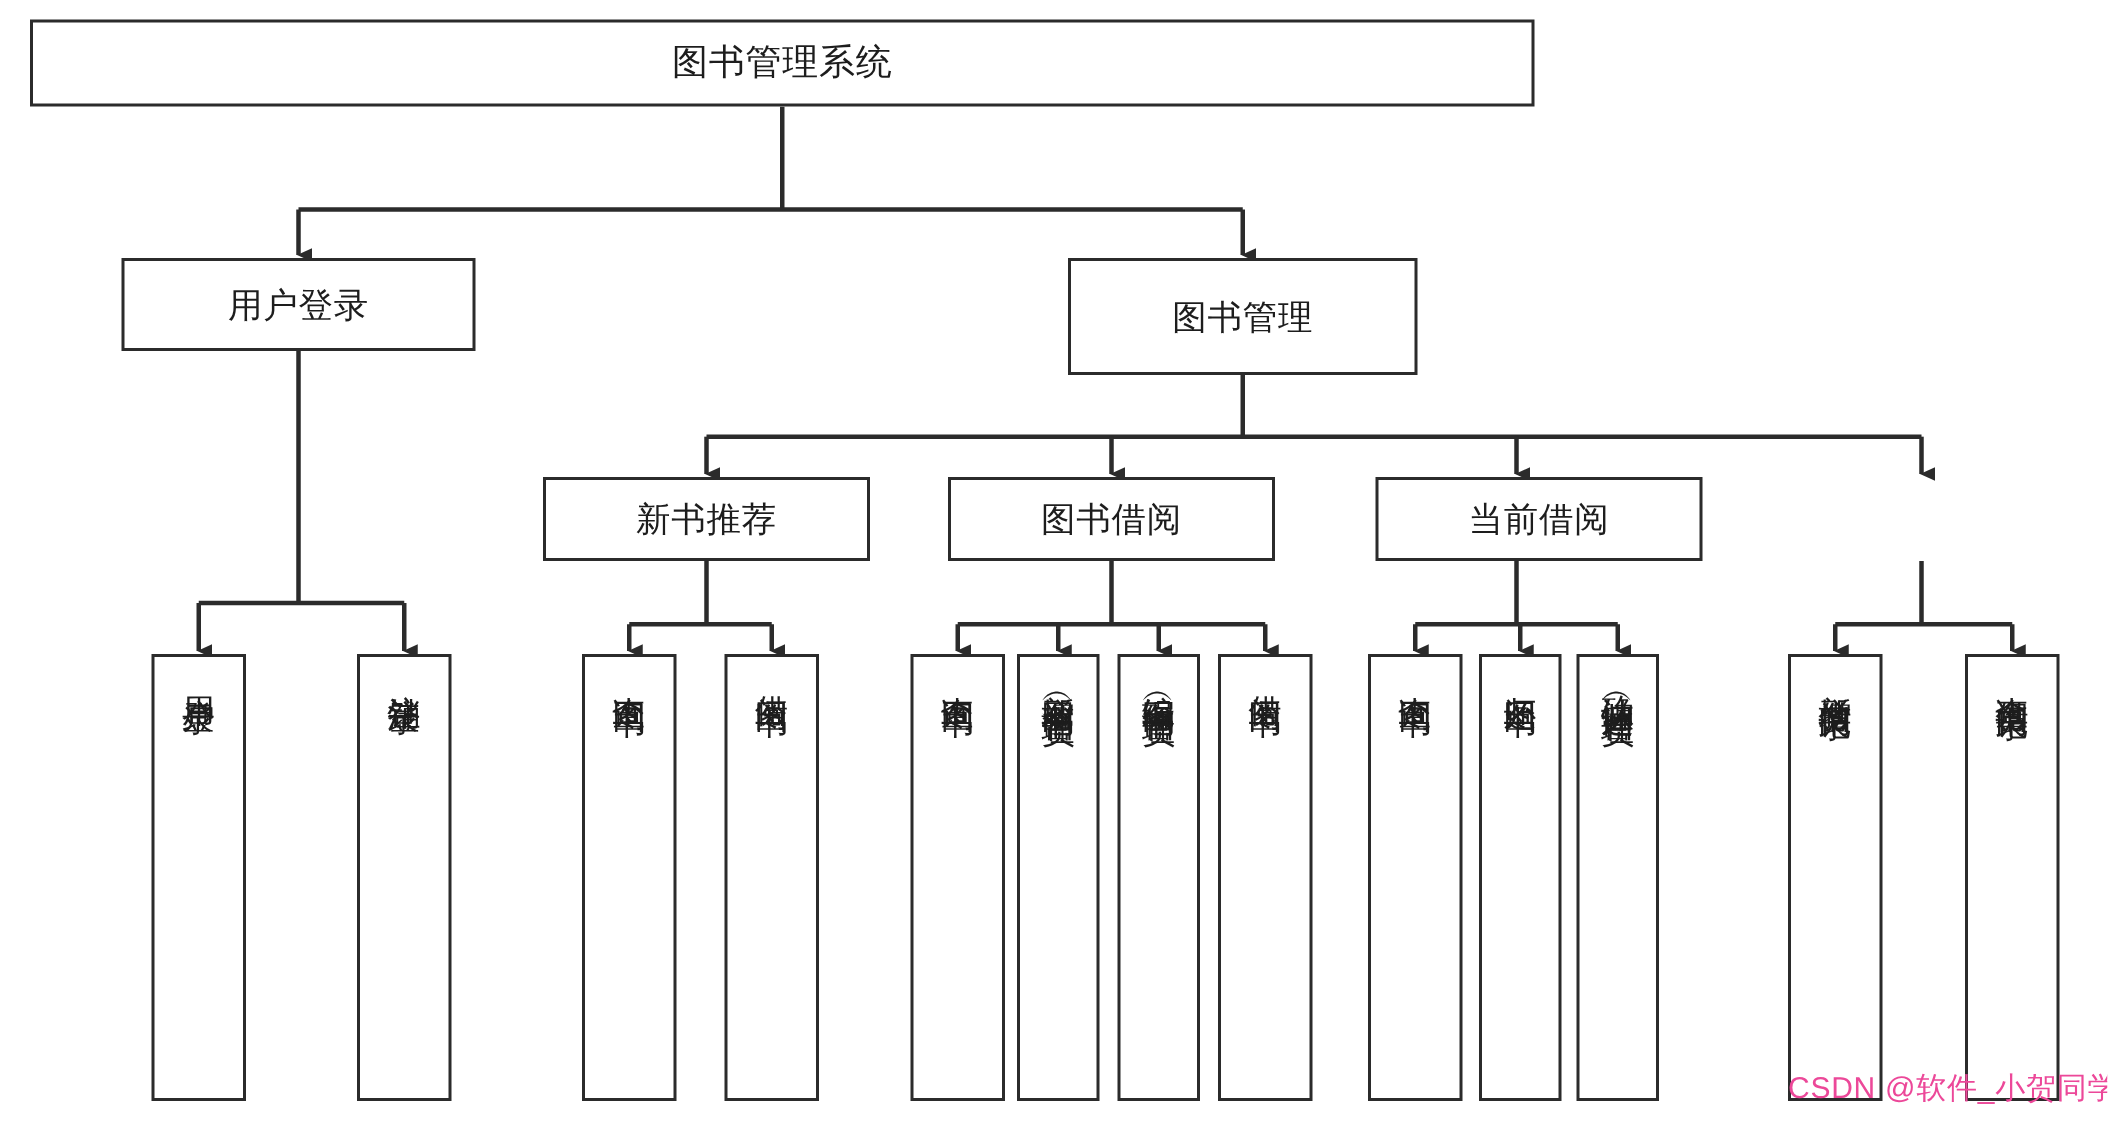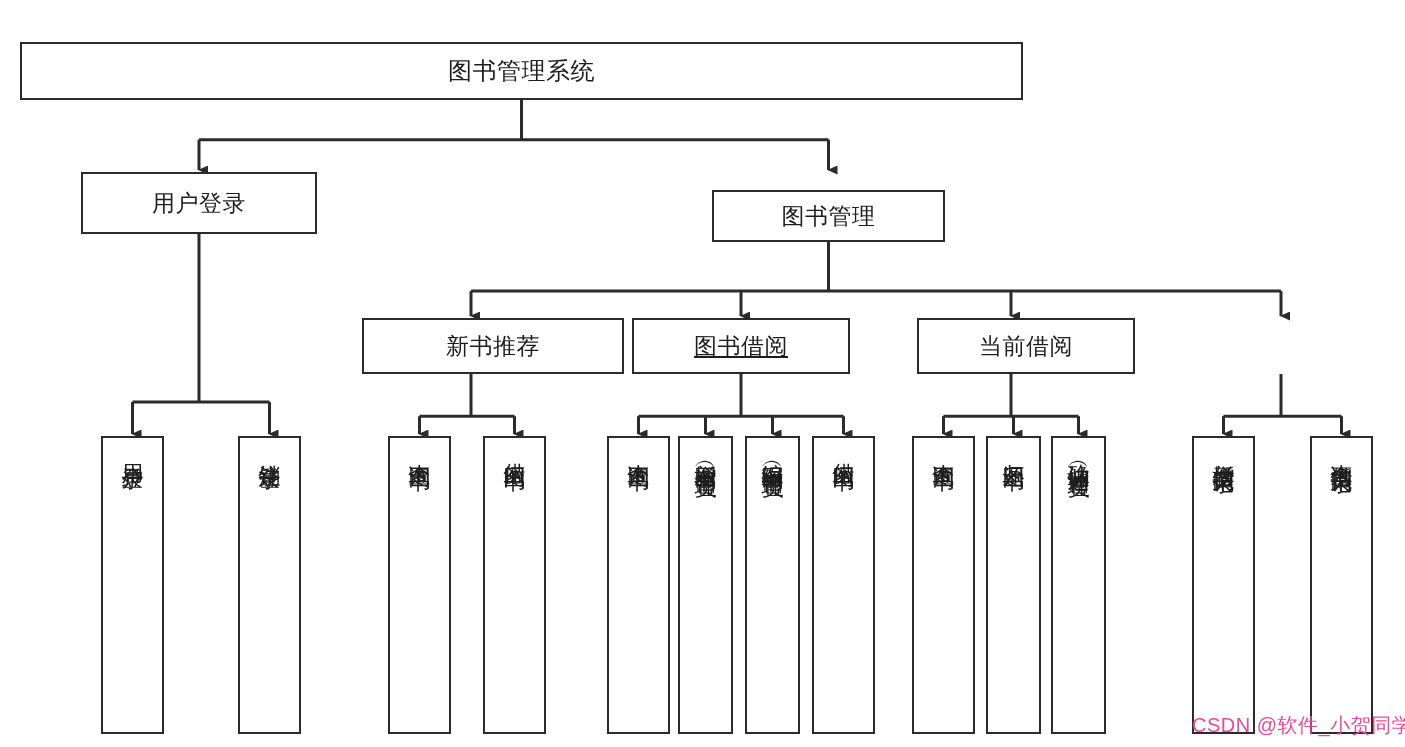--- a/index.html
+++ b/index.html
@@ -120,35 +120,35 @@
         <line x1="943.5" y1="416.16" x2="943.5" y2="434" marker-end="url(#arrowhead)"></line>
         <line x1="1013.5" y1="416.16" x2="1013.5" y2="434" marker-end="url(#arrowhead)"></line>
         <line x1="1078.5" y1="416.16" x2="1078.5" y2="434" marker-end="url(#arrowhead)"></line>
         <line x1="1281" y1="374" x2="1281" y2="416.16"></line>
         <line x1="1223.5" y1="416.16" x2="1341.5" y2="416.16"></line>
         <line x1="1223.5" y1="416.16" x2="1223.5" y2="434" marker-end="url(#arrowhead)"></line>
         <line x1="1341.5" y1="416.16" x2="1341.5" y2="434" marker-end="url(#arrowhead)"></line>
       </g>
   </svg>
 
-  <div class="node horiz root" style="left: 20px; top: 13px; width: 1003px; height: 58px; margin-top: 29px;">
+  <div class="node horiz root" style="left: 20px; top: 13px; width: 1003px; height: 58px;">
     <span class="label">图书管理系统</span>
   </div>
 
   <div class="node horiz" style="left: 81px; top: 172px; width: 236px; height: 62px;">
     <span class="label">用户登录</span>
   </div>
-  <div class="node horiz" style="left: 712px; top: 190px; width: 233px; height: 52px;">
+  <div class="node horiz" style="left: 712px; top: 172px; width: 233px; height: 78px;">
     <span class="label">图书管理</span>
   </div>
 
-  <div class="node horiz" style="left: 362px; top: 318px; width: 262px; height: 56px;">
+  <div class="node horiz" style="left: 362px; top: 318px; width: 218px; height: 56px;">
     <span class="label">新书推荐</span>
   </div>
-  <div class="node horiz" style="left: 632px; top: 318px; width: 218px; height: 56px; text-decoration: underline;">
+  <div class="node horiz" style="left: 632px; top: 318px; width: 218px; height: 56px;">
     <span class="label">图书借阅</span>
   </div>
   <div class="node horiz" style="left: 902px; top: 318px; width: 218px; height: 56px; margin-left: 15px;">
     <span class="label">当前借阅</span>
   </div>
 
   <div class="node vert" style="left: 101px; top: 436px; width: 63px; height: 298px;">
     <span class="label">用户登录</span>
   </div>
   <div class="node vert" style="left: 238px; top: 436px; width: 63px; height: 298px;">

